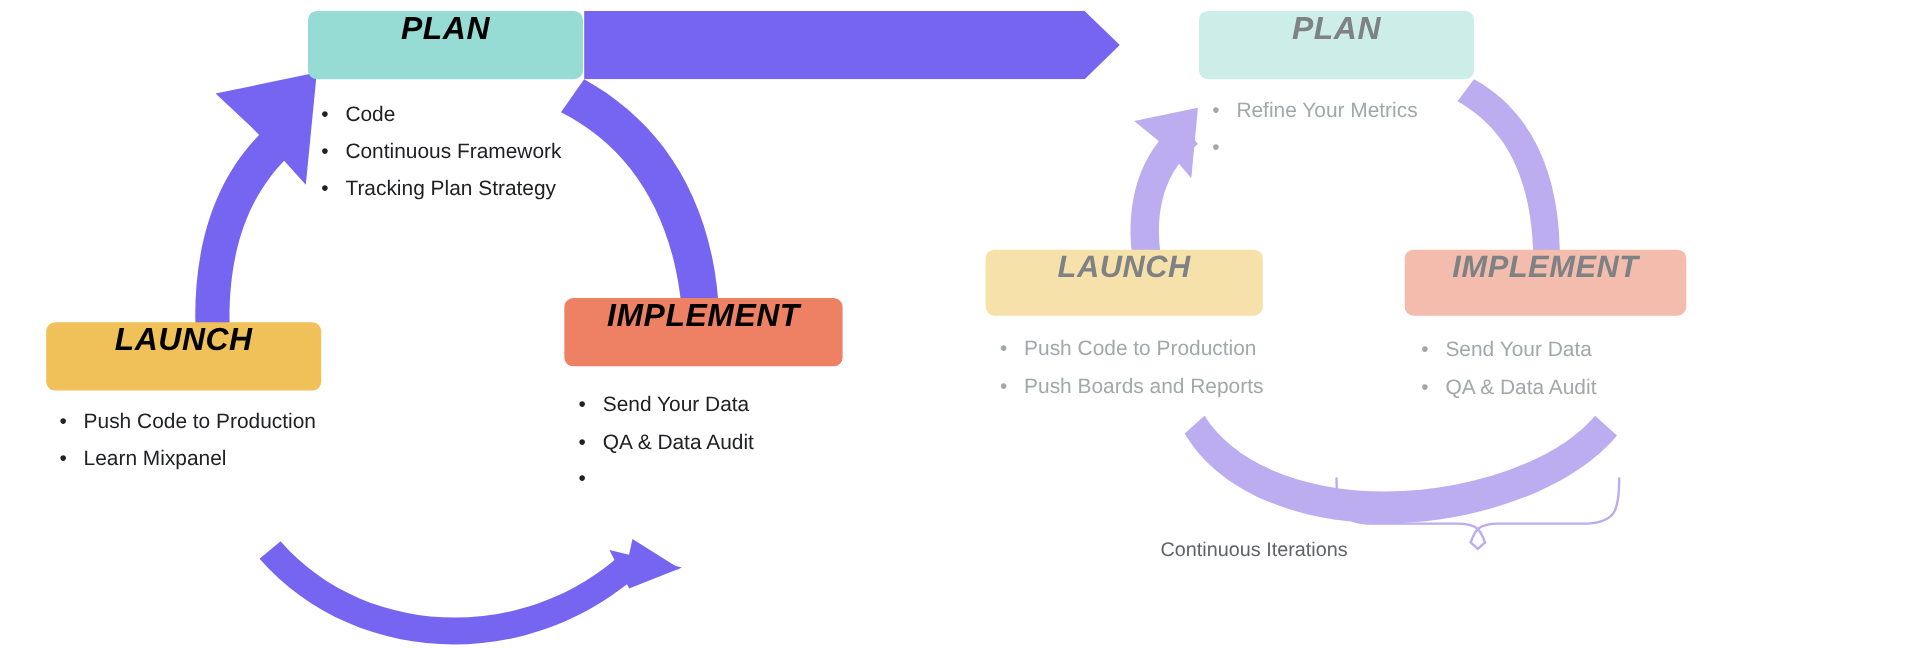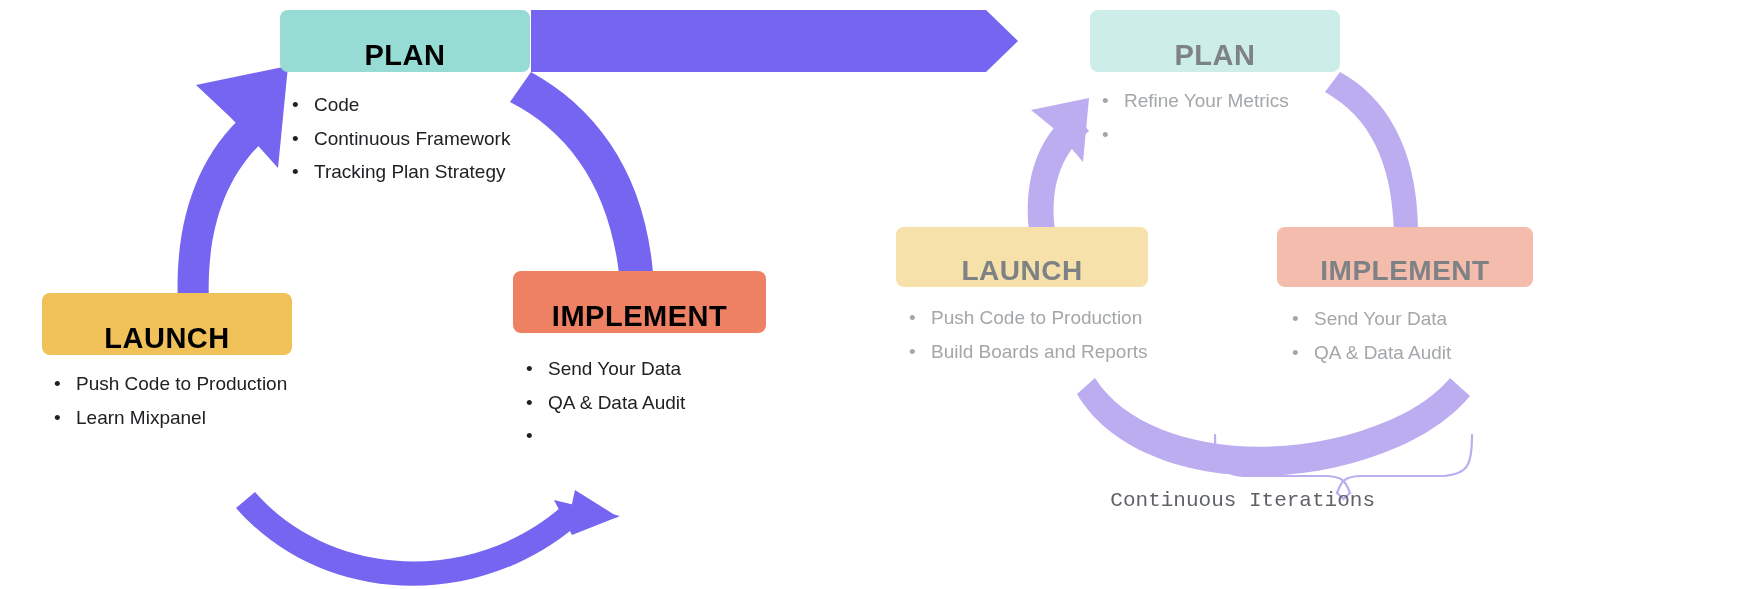--- a/index.html
+++ b/index.html
@@ -22,23 +22,24 @@
     left: 0;
     top: 0;
     width: 1740px;
     height: 589px;
     pointer-events: none;
   }
   .stage-box {
     position: absolute;
     border-radius: 8px;
     display: flex;
-    align-items: flex-end;
+    align-items: flex-start;
     justify-content: center;
     box-sizing: border-box;
+    font-style: italic;
   }
   .stage-title {
     font-weight: bold;
     letter-spacing: 0.5px;
     white-space: nowrap;
   }
   .bullets {
     position: absolute;
     list-style: none;
     margin: 0;
@@ -66,24 +67,23 @@
   }
   .grow-label {
     color: #ffffff;
     font-size: 29px;
     letter-spacing: 0.5px;
     margin-right: 192px;
     white-space: nowrap;
   }
   .caption {
     position: absolute;
-    font-size: 21px;
-    white-space: nowrap;
-    text-align: right;
-    font-family: Liberation Mono, monospace;
+    font-size: 18px;
+    white-space: nowrap;
+    text-align: left;
   }
 
   
   #plan-box-left   { left: 280px;  top: 10px;  width: 250px; height: 62px;  background: #96DCD4; }
   #plan-box-left .stage-title { color: #000000; font-size: 29px; }
   #plan-bullets-left { left: 288px; top: 88px; color: #202124; }
 
   #launch-box-left { left: 42px;   top: 293px; width: 250px; height: 62px;  background: #EFC158; }
   #launch-box-left .stage-title { color: #000000; font-size: 29px; }
   #launch-bullets-left { left: 50px; top: 367px; color: #202124; }
@@ -219,21 +219,21 @@
   <ul class="bullets" id="plan-bullets-right">
     <li><span class="dot">•</span><span>Refine Your Metrics</span></li>
     <li><span class="dot">•</span></li>
   </ul>
 
   <div class="stage-box" id="launch-box-right">
     <span class="stage-title">LAUNCH</span>
   </div>
   <ul class="bullets" id="launch-bullets-right">
     <li><span class="dot">•</span><span>Push Code to Production</span></li>
-    <li><span class="dot">•</span><span>Build Boards and Reports</span></li>
+    <li><span class="dot">•</span><span>Push Boards and Reports</span></li>
   </ul>
 
   <div class="stage-box" id="implement-box-right">
     <span class="stage-title">IMPLEMENT</span>
   </div>
   <ul class="bullets" id="implement-bullets-right">
     <li><span class="dot">•</span><span>Send Your Data</span></li>
     <li><span class="dot">•</span><span>QA &amp; Data Audit</span></li>
   </ul>
 

